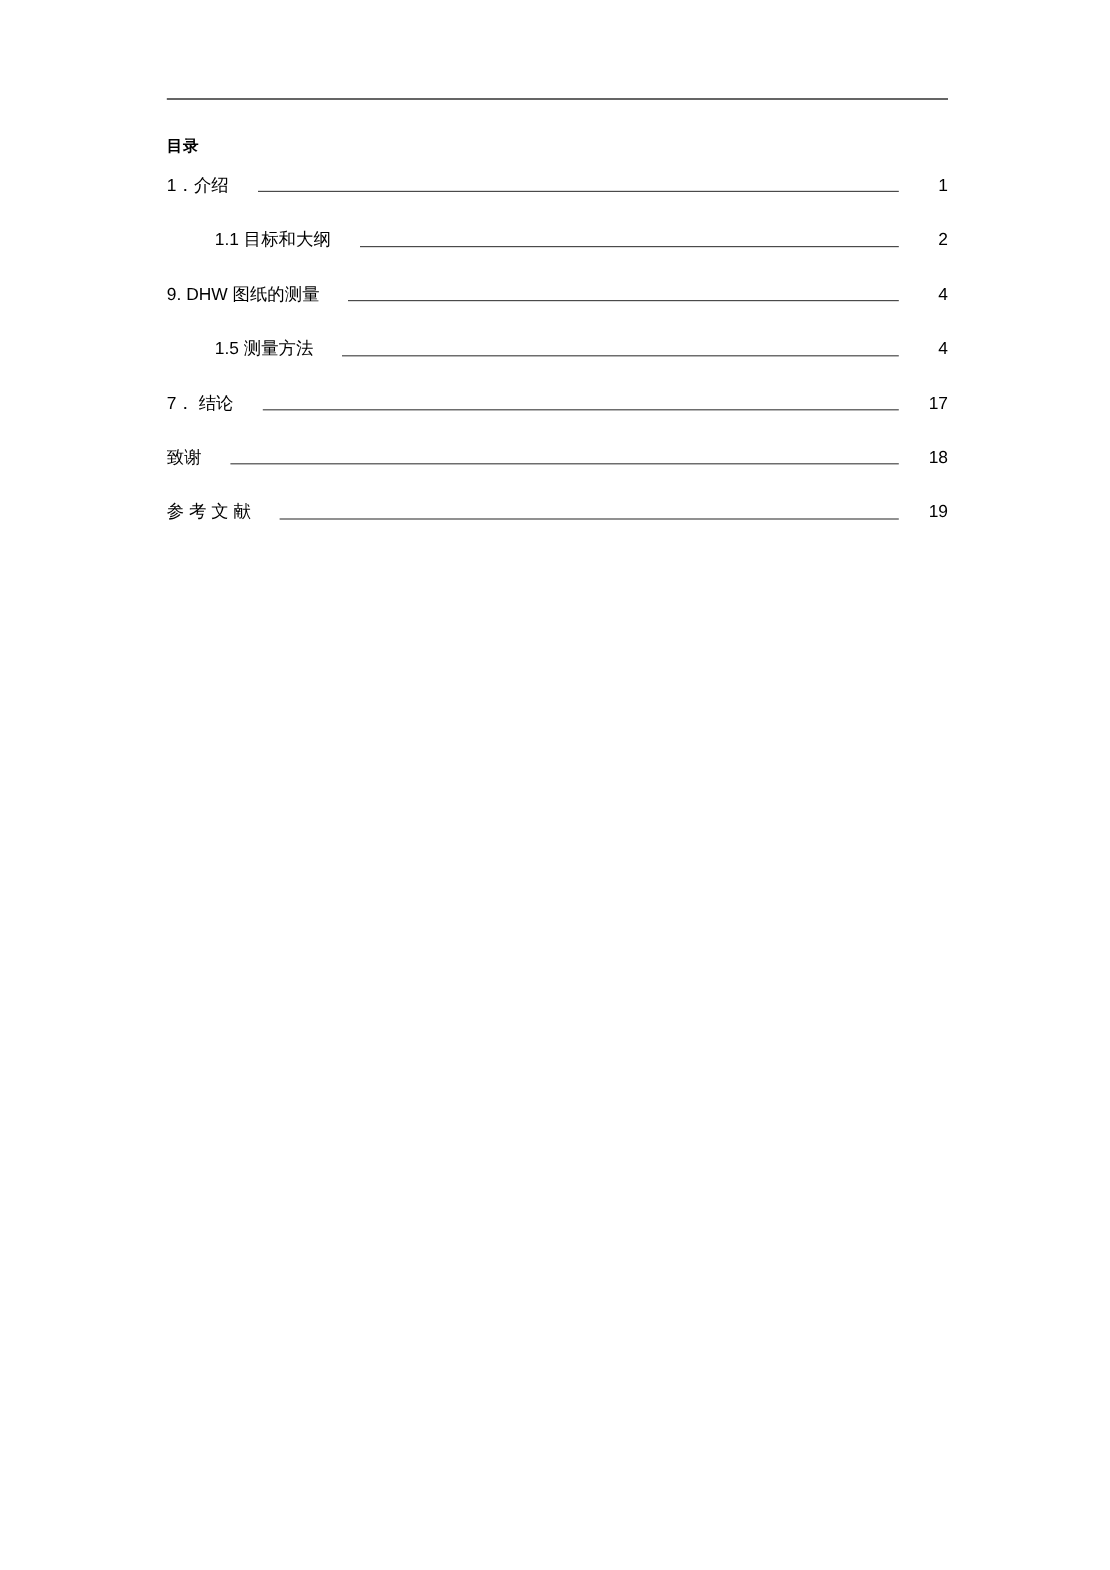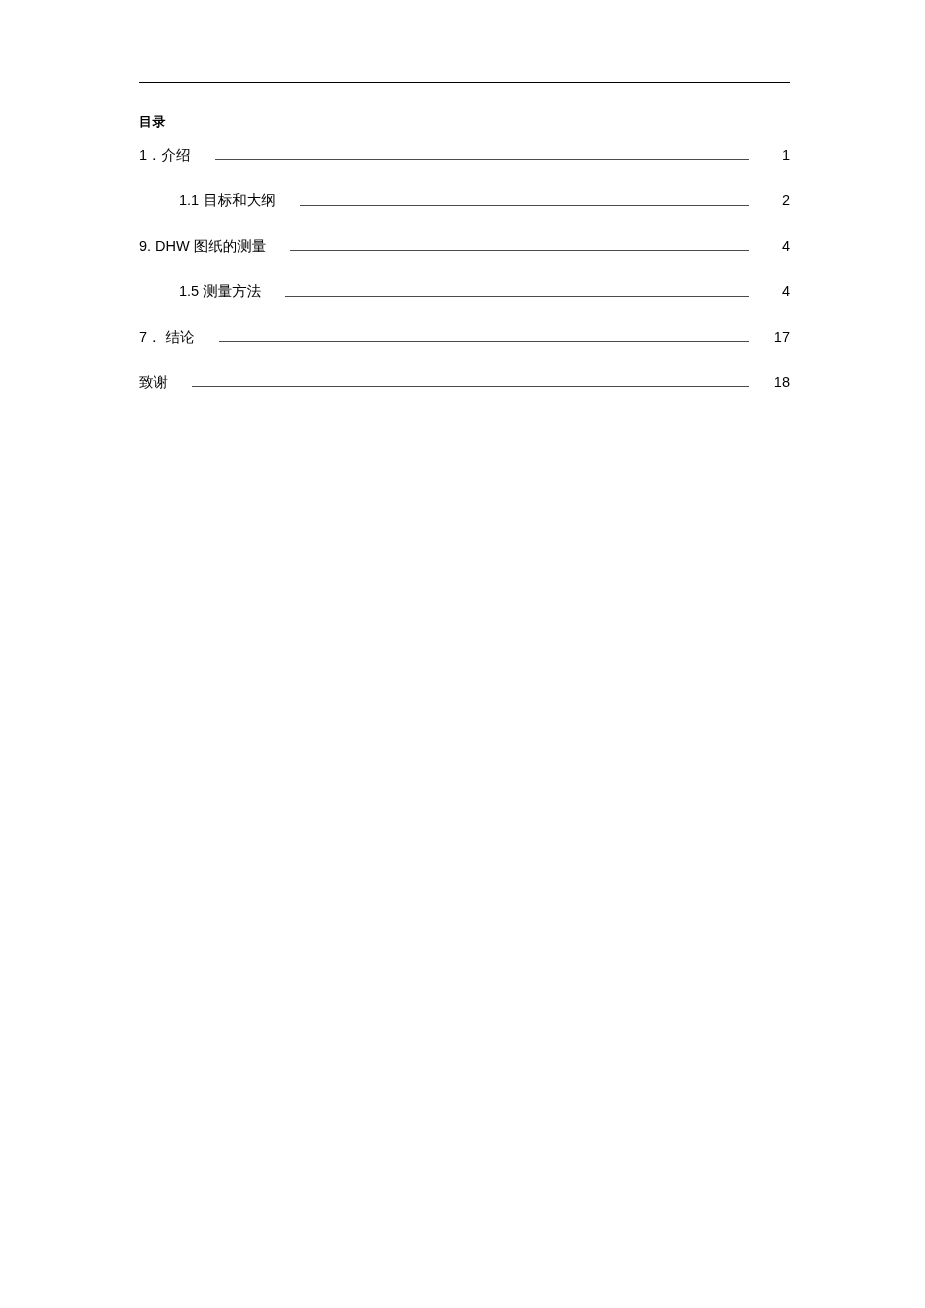--- a/index.html
+++ b/index.html
@@ -114,16 +114,21 @@
         <span class="leader"></span>
         <span class="page-num">17</span>
       </div>
 
       <div class="toc-row lvl-0">
         <span class="label">致谢</span>
         <span class="leader"></span>
         <span class="page-num">18</span>
       </div>
 
+      <div class="toc-row lvl-0">
+        <span class="label">参 考  文  献</span>
+        <span class="leader"></span>
+        <span class="page-num">19</span>
+      </div>
 
     </div>
   </div>
 </div>
 
 </body></html>

